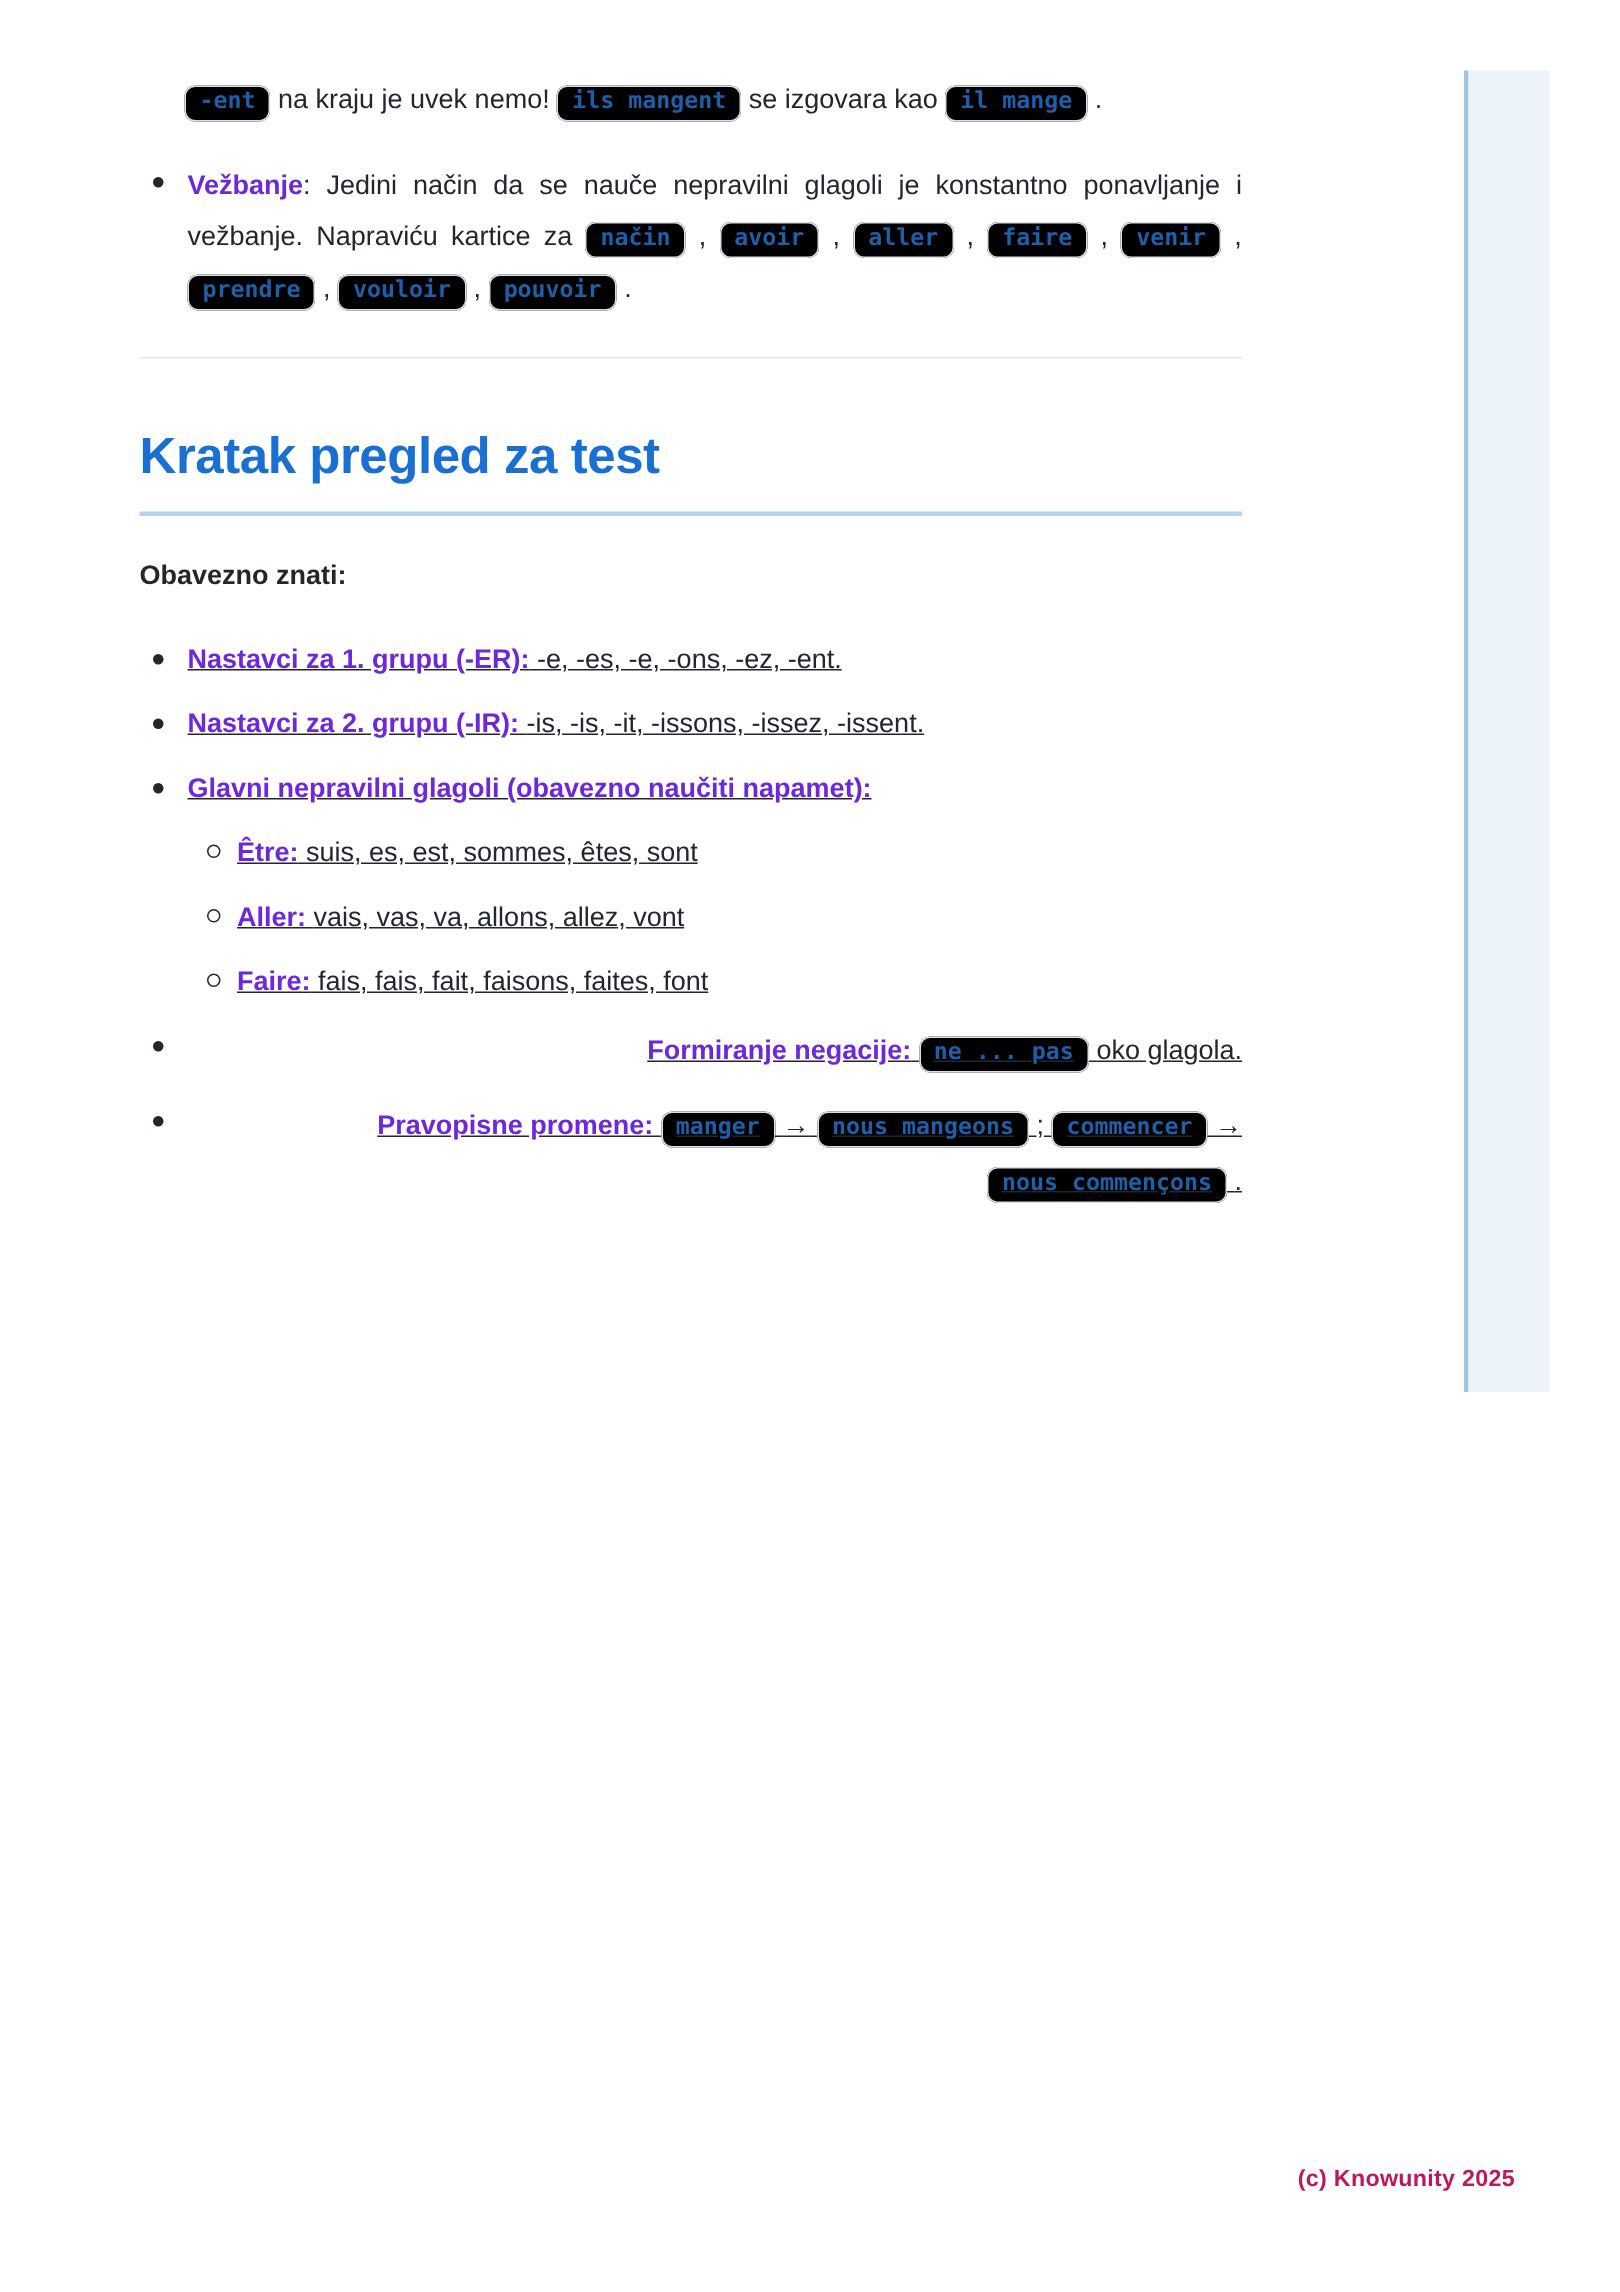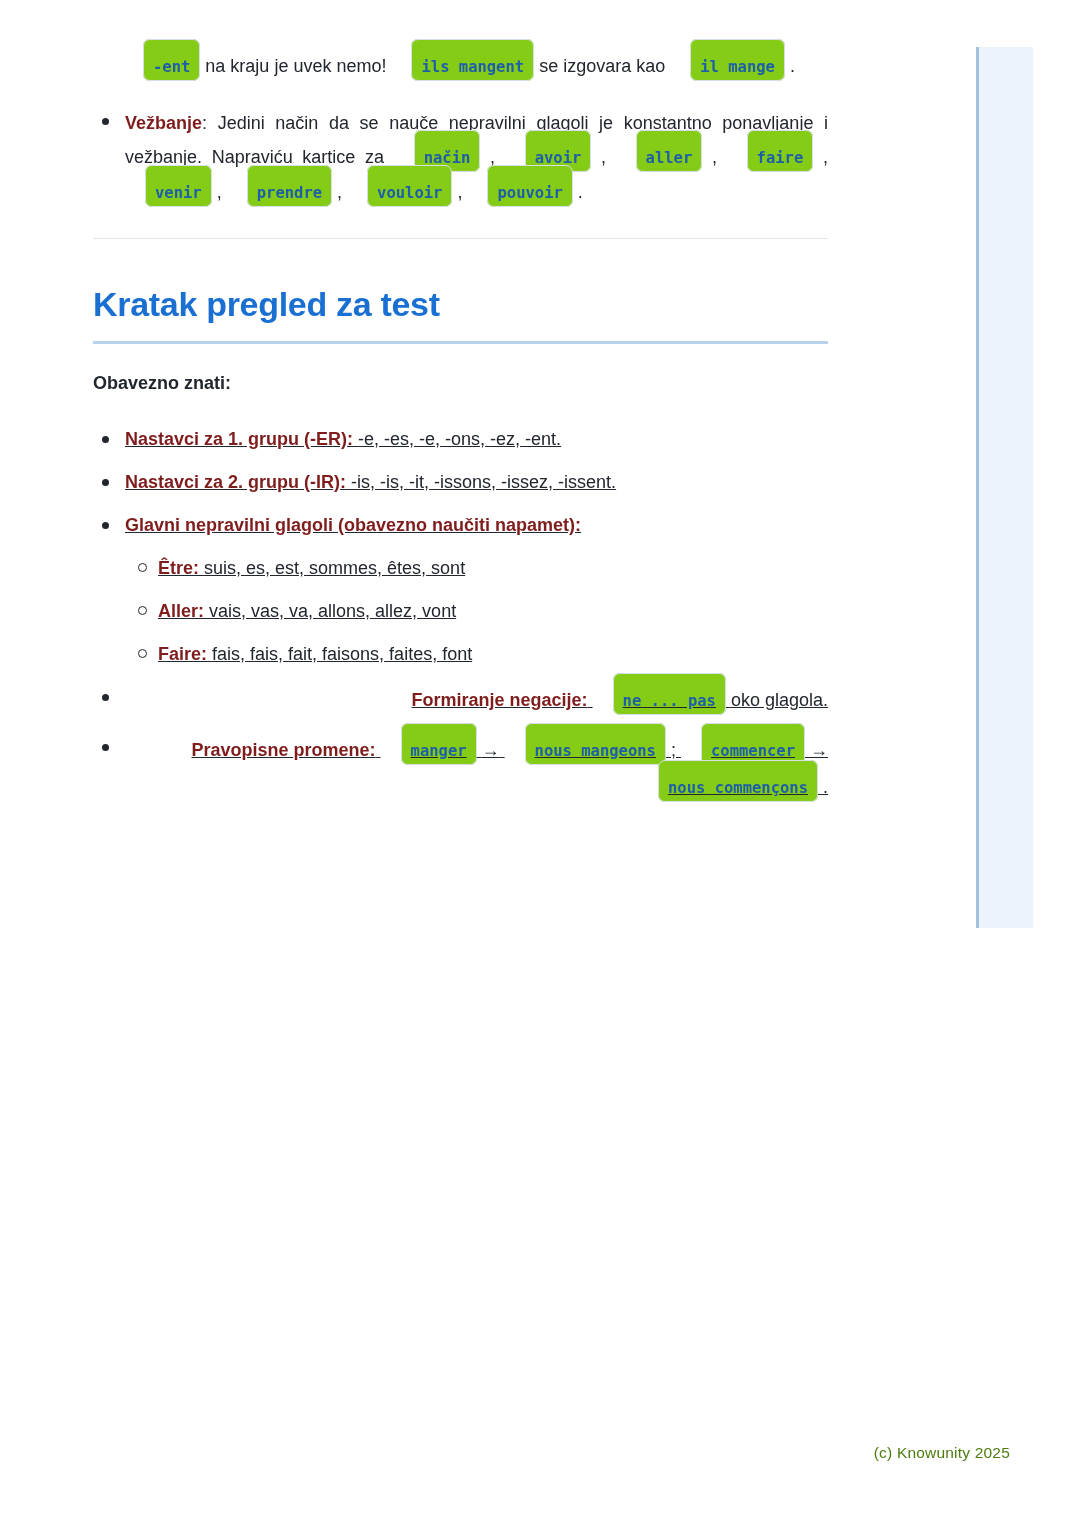--- a/index.html
+++ b/index.html
@@ -7,23 +7,23 @@
     width:1080px; height:1528px; position:relative; background:#ffffff;
     font-family:"Liberation Sans", "DejaVu Sans", sans-serif;
     font-size:18px; color:#22262e; overflow:hidden;
   }
   .content { position:absolute; left:93px; top:50px; width:735px; }
 
   
   .code {
     font-family:"DejaVu Sans Mono", "Liberation Mono", monospace;
     font-size:15.5px; font-weight:700; color:#1d5fa8;
-    background:#84cc16; border:1px solid #d8dfe8; border-radius:7px;
-    padding:18px 9px 4px 9px; white-space:nowrap;
-    box-decoration-break:clone;margin-left:20px; -webkit-box-decoration-break:clone;
+    background:#000000; border:1px solid #d8dfe8; border-radius:7px;
+    padding:0 9px 4px 9px; white-space:nowrap;
+    box-decoration-break:clone; -webkit-box-decoration-break:clone;
   }
   .code.wrap { white-space:normal; }
 
   .intro { margin:0 0 0 30px; width:705px; line-height:33px; text-align:justify; text-align-last:left; }
 
   ul.blist { list-style:none; margin:0; padding:0; }
   ul.blist > li { position:relative; padding-left:32px; line-height:30px; margin-bottom:13px; }
   ul.blist > li::before {
     content:""; position:absolute; left:9px; top:12px;
     width:7px; height:7px; border-radius:50%; background:#22262e;
@@ -43,29 +43,29 @@
 
   ul.main-list { margin-top:28px;text-decoration:underline; }
   ul.sub-list { list-style:none; margin:13px 0 0 0; padding:0; }
   ul.sub-list > li { position:relative; padding-left:33px; line-height:30px; margin-bottom:13px; }
   ul.sub-list > li::before {
     content:""; position:absolute; left:13px; top:10px;
     width:7px; height:7px; border-radius:50%;
     background:#ffffff; border:1.5px solid #22262e;
   }
   li.with-badges { line-height:36px !important;text-align:right; }
-  b.lbl { font-weight:700; color:#7f1d1d; }
+  b.lbl { font-weight:700; color:#6d28d9; }
   .arrow { color:#22262e; }
 
   .edge-line { position:absolute; left:976px; top:47px; width:3px; height:881px; background:#a3c2e0; }
   .next-page-panel { position:absolute; left:979px; top:47px; width:54px; height:881px; background:#edf3fa; }
 
   .footer {
     position:absolute; right:70px; top:1444px;
-    font-size:15.5px; color:#4d7c0f; letter-spacing:0.2px;
+    font-size:15.5px; color:#be185d; letter-spacing:0.2px;font-weight:bold;
   }
 </style>
 </head>
 <body>
 
 <div class="content">
 
   <p class="intro"><span class="code">-ent</span>
     <span>na kraju je uvek nemo!</span>
     <span class="code">ils mangent</span>

